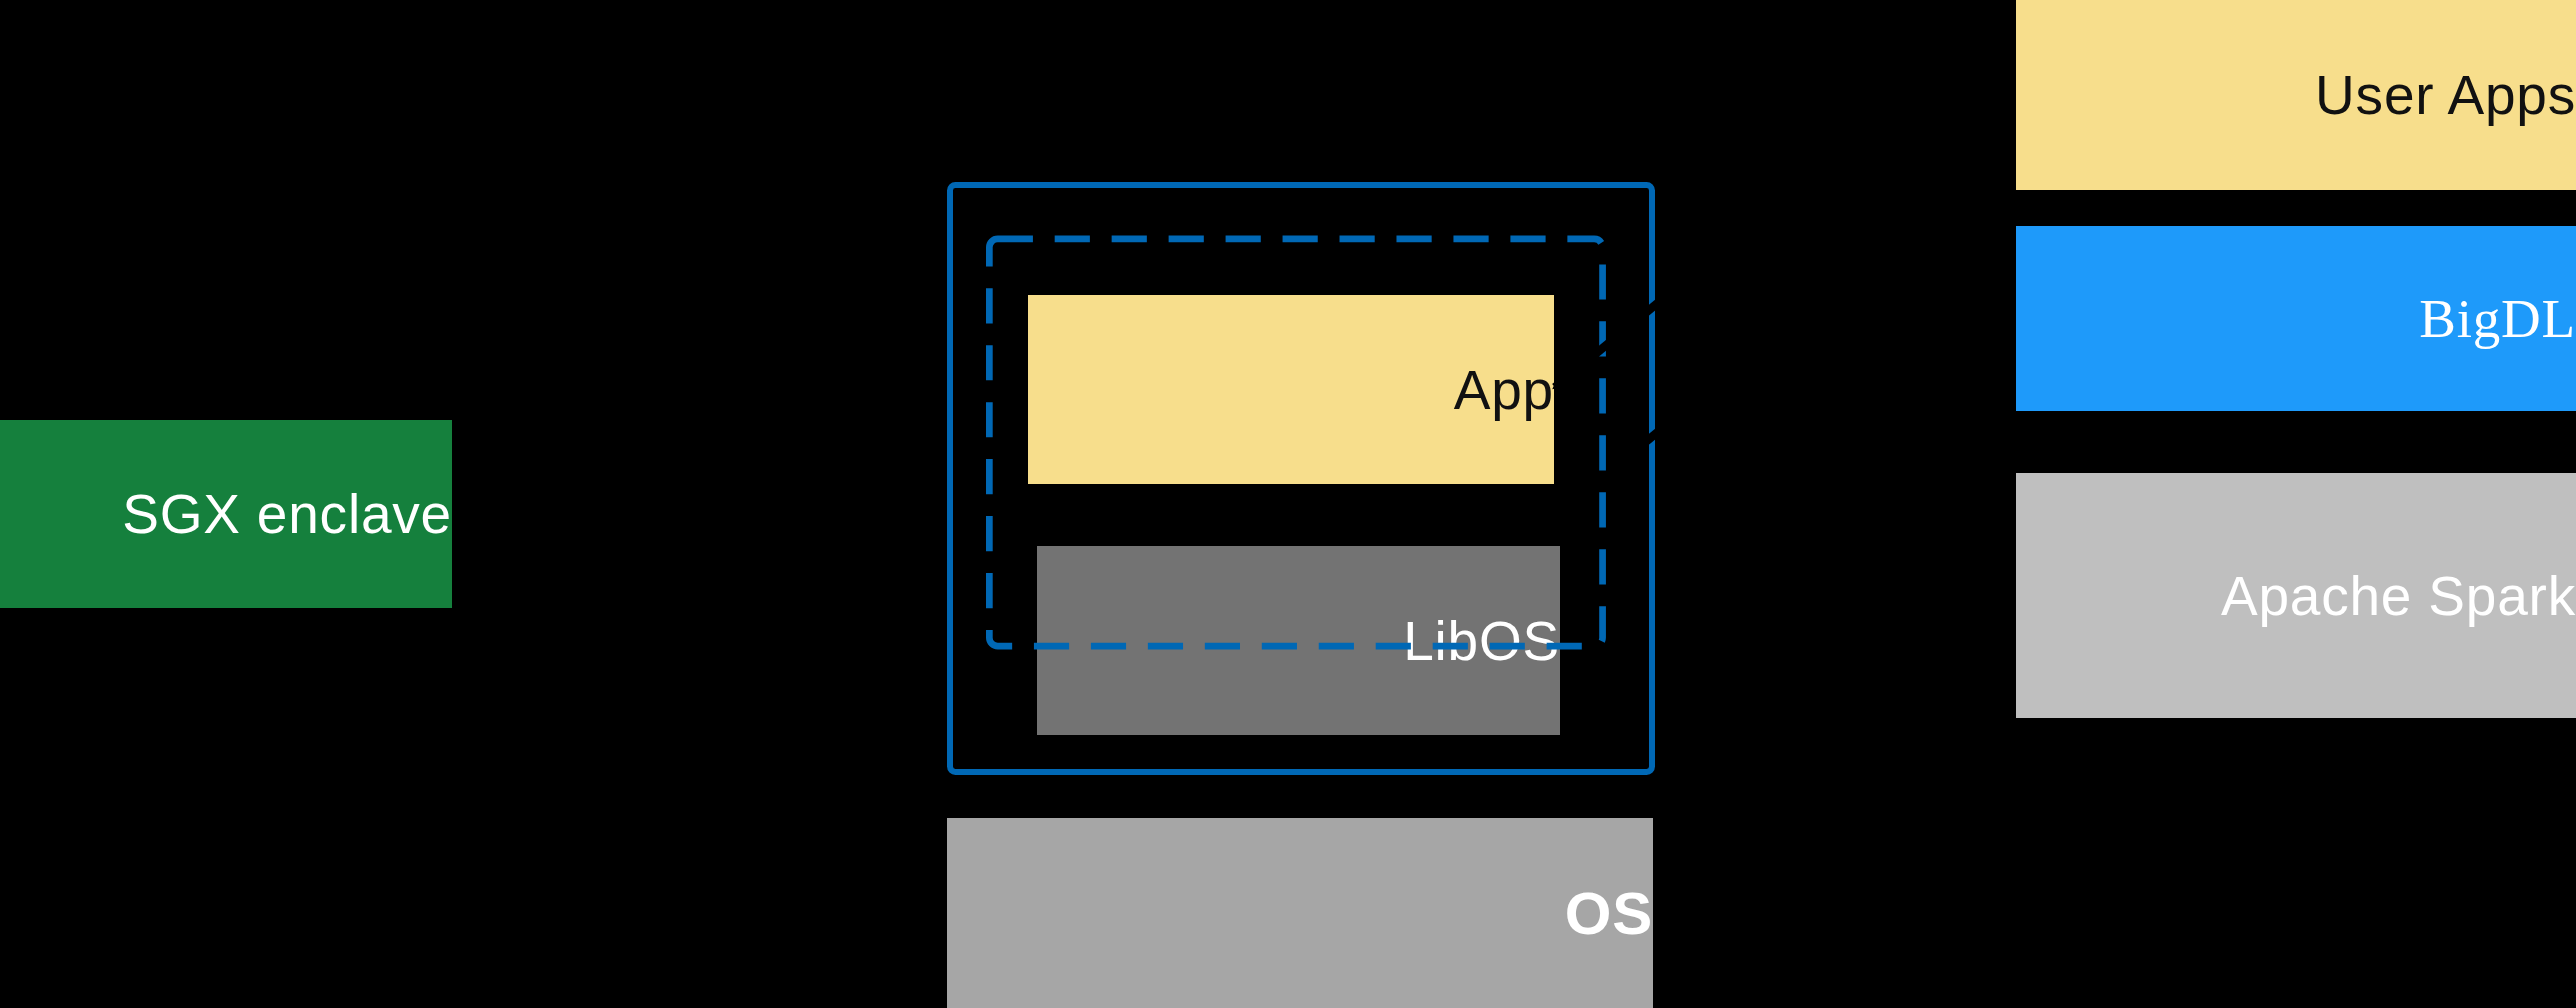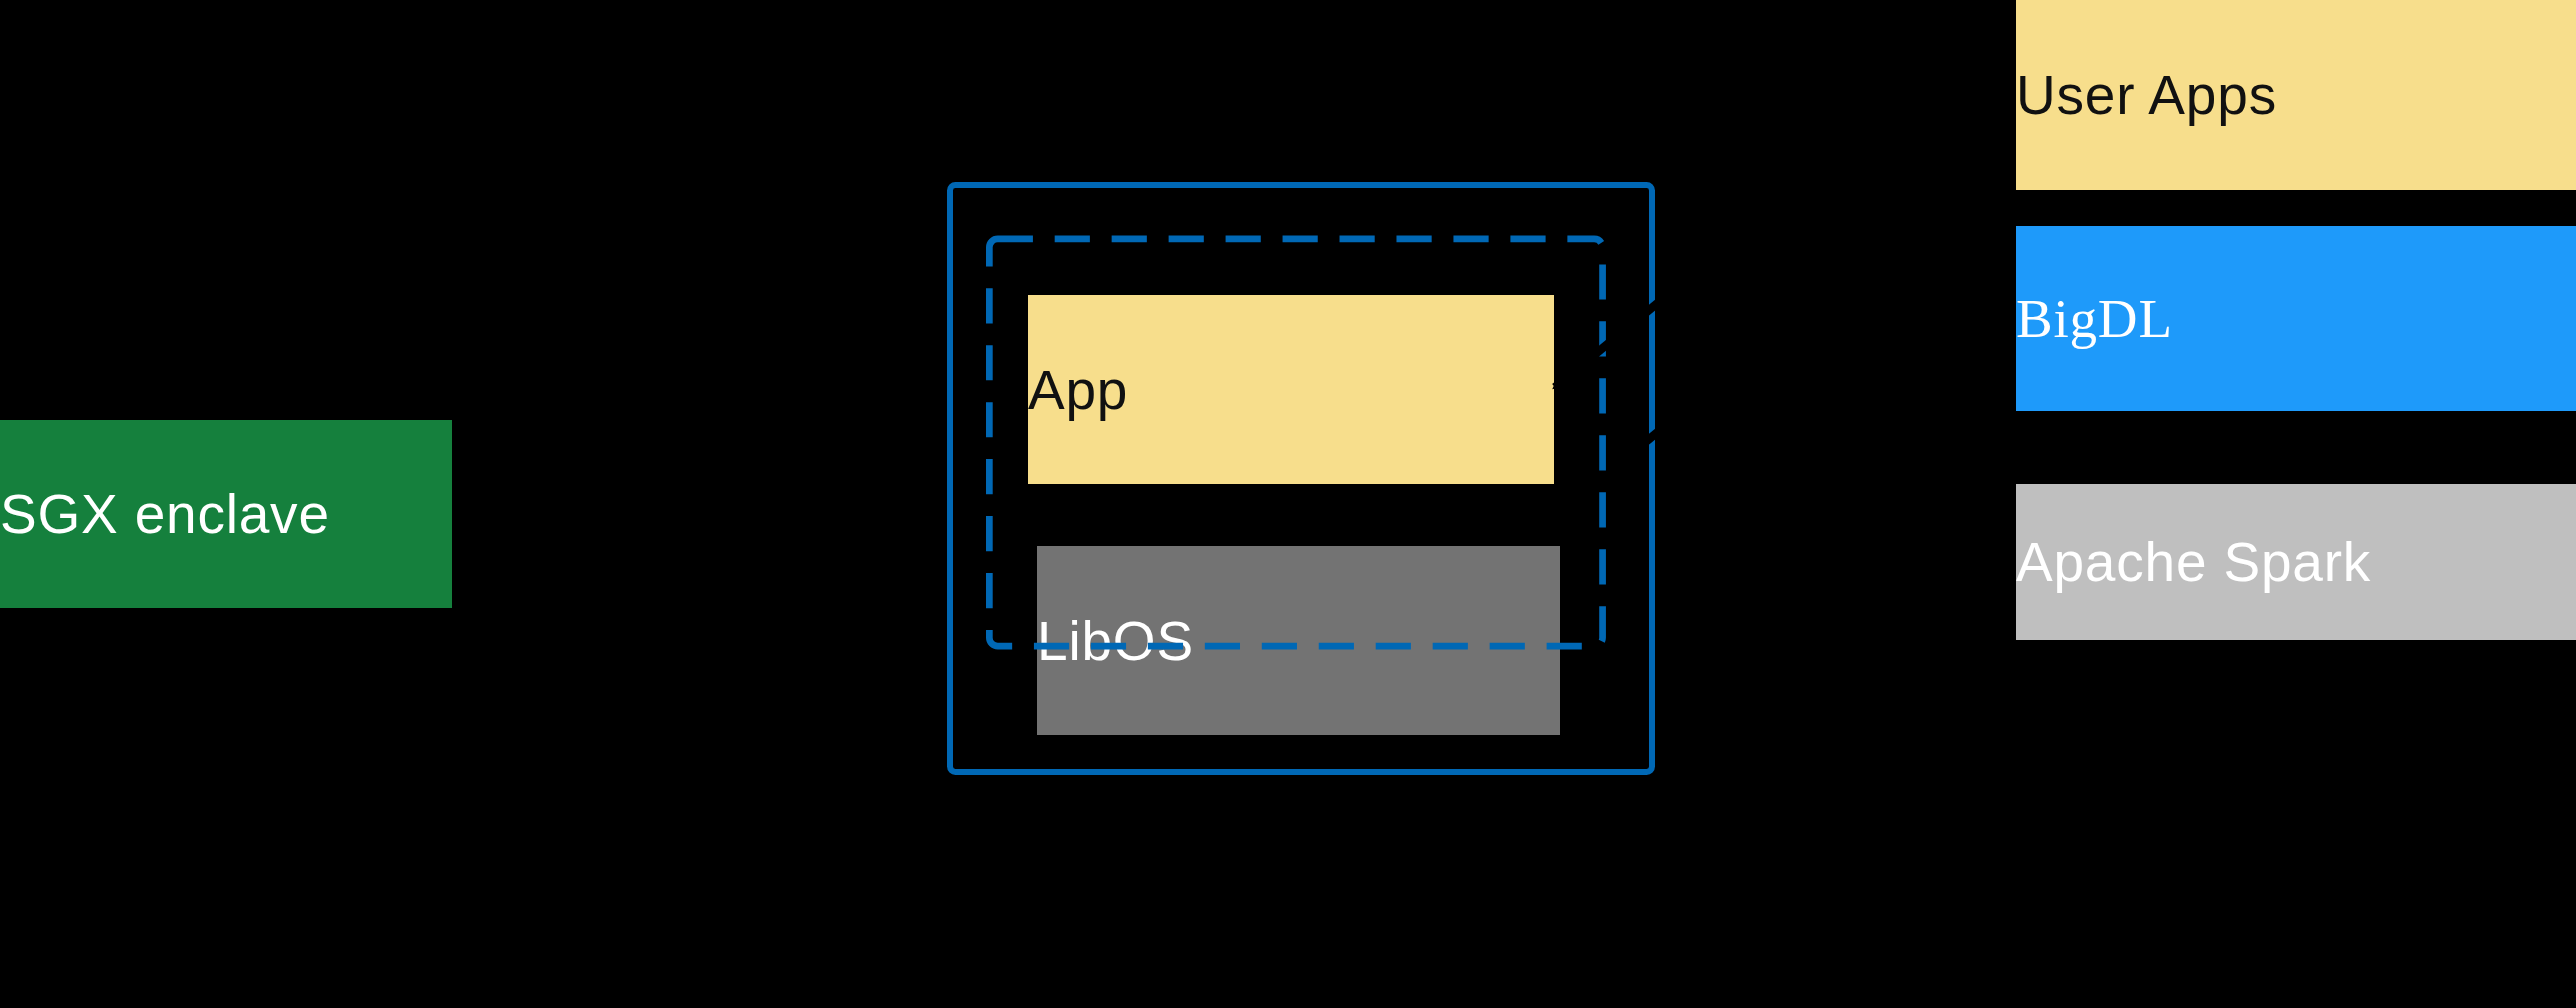--- a/index.html
+++ b/index.html
@@ -5,39 +5,39 @@
   html,body{margin:0;padding:0;background:#000;}
   #canvas{
     position:relative;
     width:2576px;height:1009px;
     background:#000000;
     overflow:hidden;
     font-family:"Liberation Sans", sans-serif;
   }
   .box{
     position:absolute;
-    display:flex;align-items:center;justify-content:flex-start;
+    display:flex;align-items:center;justify-content:flex-end;
     font-size:55px;
     letter-spacing:0.8px;
   }
   
   #sgx-box{left:0;top:420px;width:452px;height:188px;background:#15803d;color:#ffffff;}
   
   #enclave-outer{
     position:absolute;left:947px;top:182px;width:708px;height:593px;
     border:6.7px solid #0068B5;border-radius:8.4px;box-sizing:border-box;
     background:transparent;
   }
   #app-box{left:1028px;top:295px;width:526px;height:189px;background:#F7DE8C;color:#111111;}
   #libos-box{left:1037px;top:546px;width:523px;height:189px;background:#737373;color:#ffffff;}
   #os-box{left:947px;top:818px;width:706px;height:191px;background:#A6A6A6;color:#ffffff;font-weight:bold;font-size:60px;}
   
   #user-apps-box{left:2016px;top:0;width:560px;height:190px;background:#F7DE8C;color:#111111;}
   #bigdl-box{left:2016px;top:226px;width:560px;height:185px;background:#1E9AFA;color:#ffffff;font-family:Liberation Serif, serif;}
-  #spark-box{left:2016px;top:473px;width:560px;height:156px;background:#BFBFBF;color:#ffffff;margin-top:11px;}
+  #spark-box{left:2016px;top:473px;width:560px;height:245px;background:#BFBFBF;color:#ffffff;}
   
   #overlay{position:absolute;left:0;top:0;width:2576px;height:1009px;pointer-events:none;}
 </style>
 </head>
 <body>
 
 <div id="canvas">
 
   <div class="box" id="sgx-box">
     <span>SGX enclave</span>
@@ -46,20 +46,23 @@
   <div id="enclave-outer"></div>
 
   <div class="box" id="app-box">
     <span>App</span>
   </div>
 
   <div class="box" id="libos-box">
     <span>LibOS</span>
   </div>
 
+  <div class="box" id="os-box">
+    <span>OS</span>
+  </div>
 
   <div class="box" id="user-apps-box">
     <span>User Apps</span>
   </div>
 
   <div class="box" id="bigdl-box">
     <span>BigDL</span>
   </div>
 
   <div class="box" id="spark-box">

